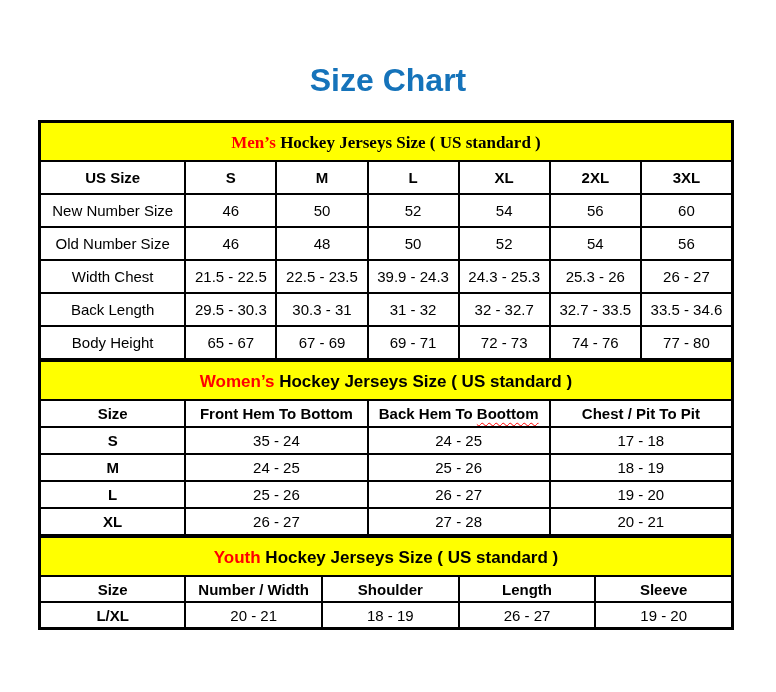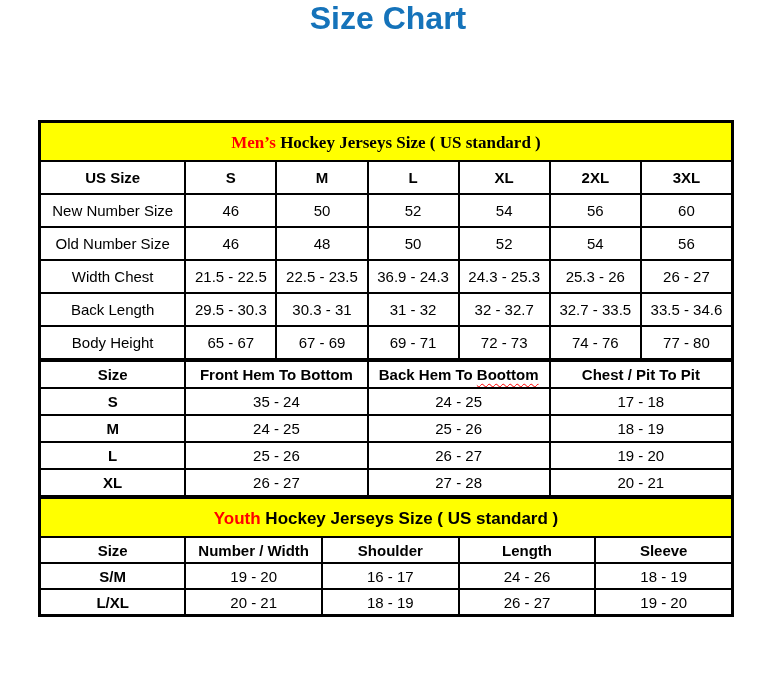--- a/index.html
+++ b/index.html
@@ -14,20 +14,21 @@
     position:relative;
     width:776px;
     height:692px;
     background:#ffffff;
     font-family:"Liberation Sans", sans-serif;
     color:var(--ink);
     overflow:hidden;
   }
   .title{
     margin:0;
+    padding-top:62px;
     text-align:center;
     color:var(--blue);
     font-size:32px;
     font-weight:bold;
     letter-spacing:0px;
   }
   .chart{
     position:absolute;
     left:38px;
     top:120px;
@@ -118,21 +119,21 @@
             <td>48</td>
             <td>50</td>
             <td>52</td>
             <td>54</td>
             <td>56</td>
           </tr>
           <tr>
             <td>Width Chest</td>
             <td>21.5 - 22.5</td>
             <td>22.5 - 23.5</td>
-            <td>36.9 - 24.3</td>
+            <td>39.9 - 24.3</td>
             <td>24.3 - 25.3</td>
             <td>25.3 - 26</td>
             <td>26 - 27</td>
           </tr>
           <tr>
             <td>Back Length</td>
             <td>29.5 - 30.3</td>
             <td>30.3 - 31</td>
             <td>31 - 32</td>
             <td>32 - 32.7</td>
@@ -144,20 +145,23 @@
             <td>65 - 67</td>
             <td>67 - 69</td>
             <td>69 - 71</td>
             <td>72 - 73</td>
             <td>74 - 76</td>
             <td>77 - 80</td>
           </tr>
         </tbody>
       </table>
 
+    <div class="band">
+      <span class="hl">Women’s</span><span> Hockey Jerseys Size ( US standard )</span>
+    </div>
     <table data-section="1">
         <thead>
           <tr>
             <th>Size</th>
             <th>Front Hem To Bottom</th>
             <th>Back Hem To <span class="wavy">Boottom</span></th>
             <th>Chest / Pit To Pit</th>
           </tr>
         </thead>
         <tbody>
@@ -196,27 +200,20 @@
           <tr>
             <th>Size</th>
             <th>Number / Width</th>
             <th>Shoulder</th>
             <th>Length</th>
             <th>Sleeve</th>
           </tr>
         </thead>
         <tbody>
           <tr>
-            <td>S/M</td>
-            <td>19 - 20</td>
-            <td>16 - 17</td>
-            <td>24 - 26</td>
-            <td>18 - 19</td>
-          </tr>
-          <tr>
             <td>L/XL</td>
             <td>20 - 21</td>
             <td>18 - 19</td>
             <td>26 - 27</td>
             <td>19 - 20</td>
           </tr>
         </tbody>
       </table>
 
   </div>

